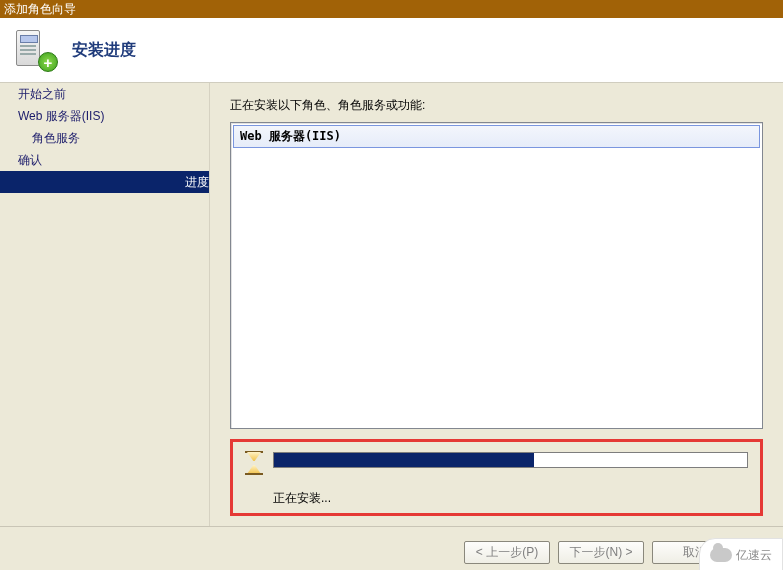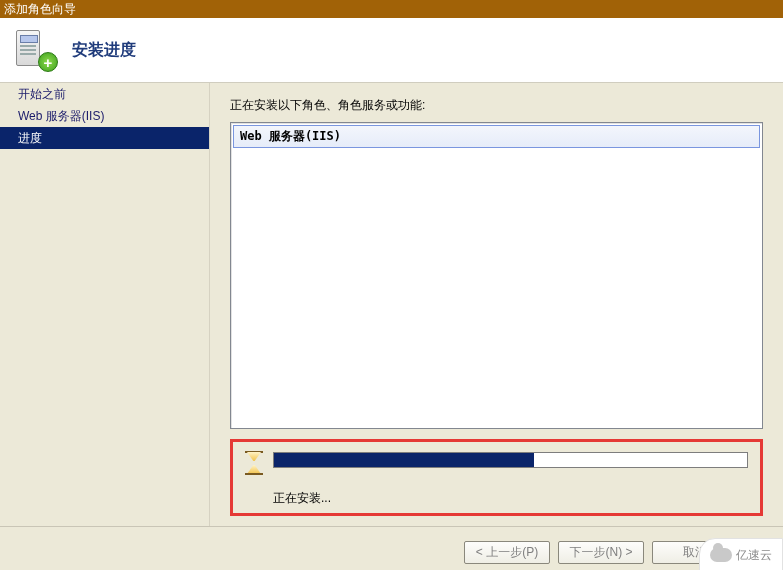--- a/index.html
+++ b/index.html
@@ -15,21 +15,21 @@
   .server-box::before { content:""; position:absolute; left:3px; top:4px; width:16px; height:6px; background:#b7c7ec; border:1px solid #6a7ea8; }
   .server-box::after { content:""; position:absolute; left:3px; top:14px; width:16px; height:2px; background:#9aa; box-shadow: 0 4px 0 #9aa, 0 8px 0 #9aa; }
   .plus-badge { position:absolute; right:0; bottom:0; width:20px; height:20px; border-radius:50%; background: radial-gradient(#8fdc4c,#3b9e1e); border:1px solid #2c7a15; display:flex; align-items:center; justify-content:center; color:#fff; font-weight:bold; font-size:15px; line-height:1; }
   .page-title { font-size: 16px; font-weight: bold; color: #1f3b7b; text-align: right; }
 
   .body-row { flex: 1; display: flex; min-height: 0; }
 
   .sidebar { width: 210px; background: #ece9d8; border-right: 1px solid #d6d2c2; }
   .nav-item { height: 22px; line-height: 22px; padding-left: 18px; color: #1a1a6a; font-size: 12px; white-space: nowrap; cursor: default; }
   .nav-item.indent { padding-left: 32px; }
-  .nav-item.active { background: #0a246a; color: #fff; }
+  .nav-item.active { background: #0a246a; color: #fff; text-align: right; }
 
   .content { flex: 1; display: flex; flex-direction: column; padding: 14px 20px 10px 20px; min-width: 0; }
   .content-label { font-size: 12px; color: #000; margin-bottom: 8px; }
 
   .list-box { flex: 1; background: #fff; border: 1px solid #828790; box-shadow: inset 1px 1px 0 #e2e2e2; padding: 0; overflow: hidden; }
   .list-header { border: 1px solid #7a96df; background: linear-gradient(#f3f6fc,#e6ecf9); margin: 2px; padding: 2px 6px; font-family: SimSun, monospace; font-size: 12px; font-weight: bold; color:#000; }
 
   .progress-zone { border: 3px solid #e53935; margin-top: 10px; padding: 10px 12px 6px 12px; display: flex; align-items: flex-start; gap: 10px; }
   .hourglass { width: 18px; height: 22px; position: relative; margin-top: 0px; flex-shrink:0; }
   .hourglass .top, .hourglass .bot { position:absolute; left:2px; width:14px; height:9px; background: linear-gradient(#fff3c7,#f2c24a); }
@@ -66,20 +66,22 @@
       <div class="plus-badge">+</div>
     </div>
     <div class="page-title">安装进度</div>
   </div>
 
   <div class="body-row">
 
     <div class="sidebar">
       <div class="nav-item">开始之前</div>
       <div class="nav-item">Web 服务器(IIS)</div>
+      <div class="nav-item indent">角色服务</div>
+      <div class="nav-item">确认</div>
       <div class="nav-item active">进度</div>
     </div>
 
     <div class="content">
       <div class="content-label">正在安装以下角色、角色服务或功能:</div>
 
       <div class="list-box">
         <div class="list-header">Web 服务器(IIS)</div>
       </div>
 

